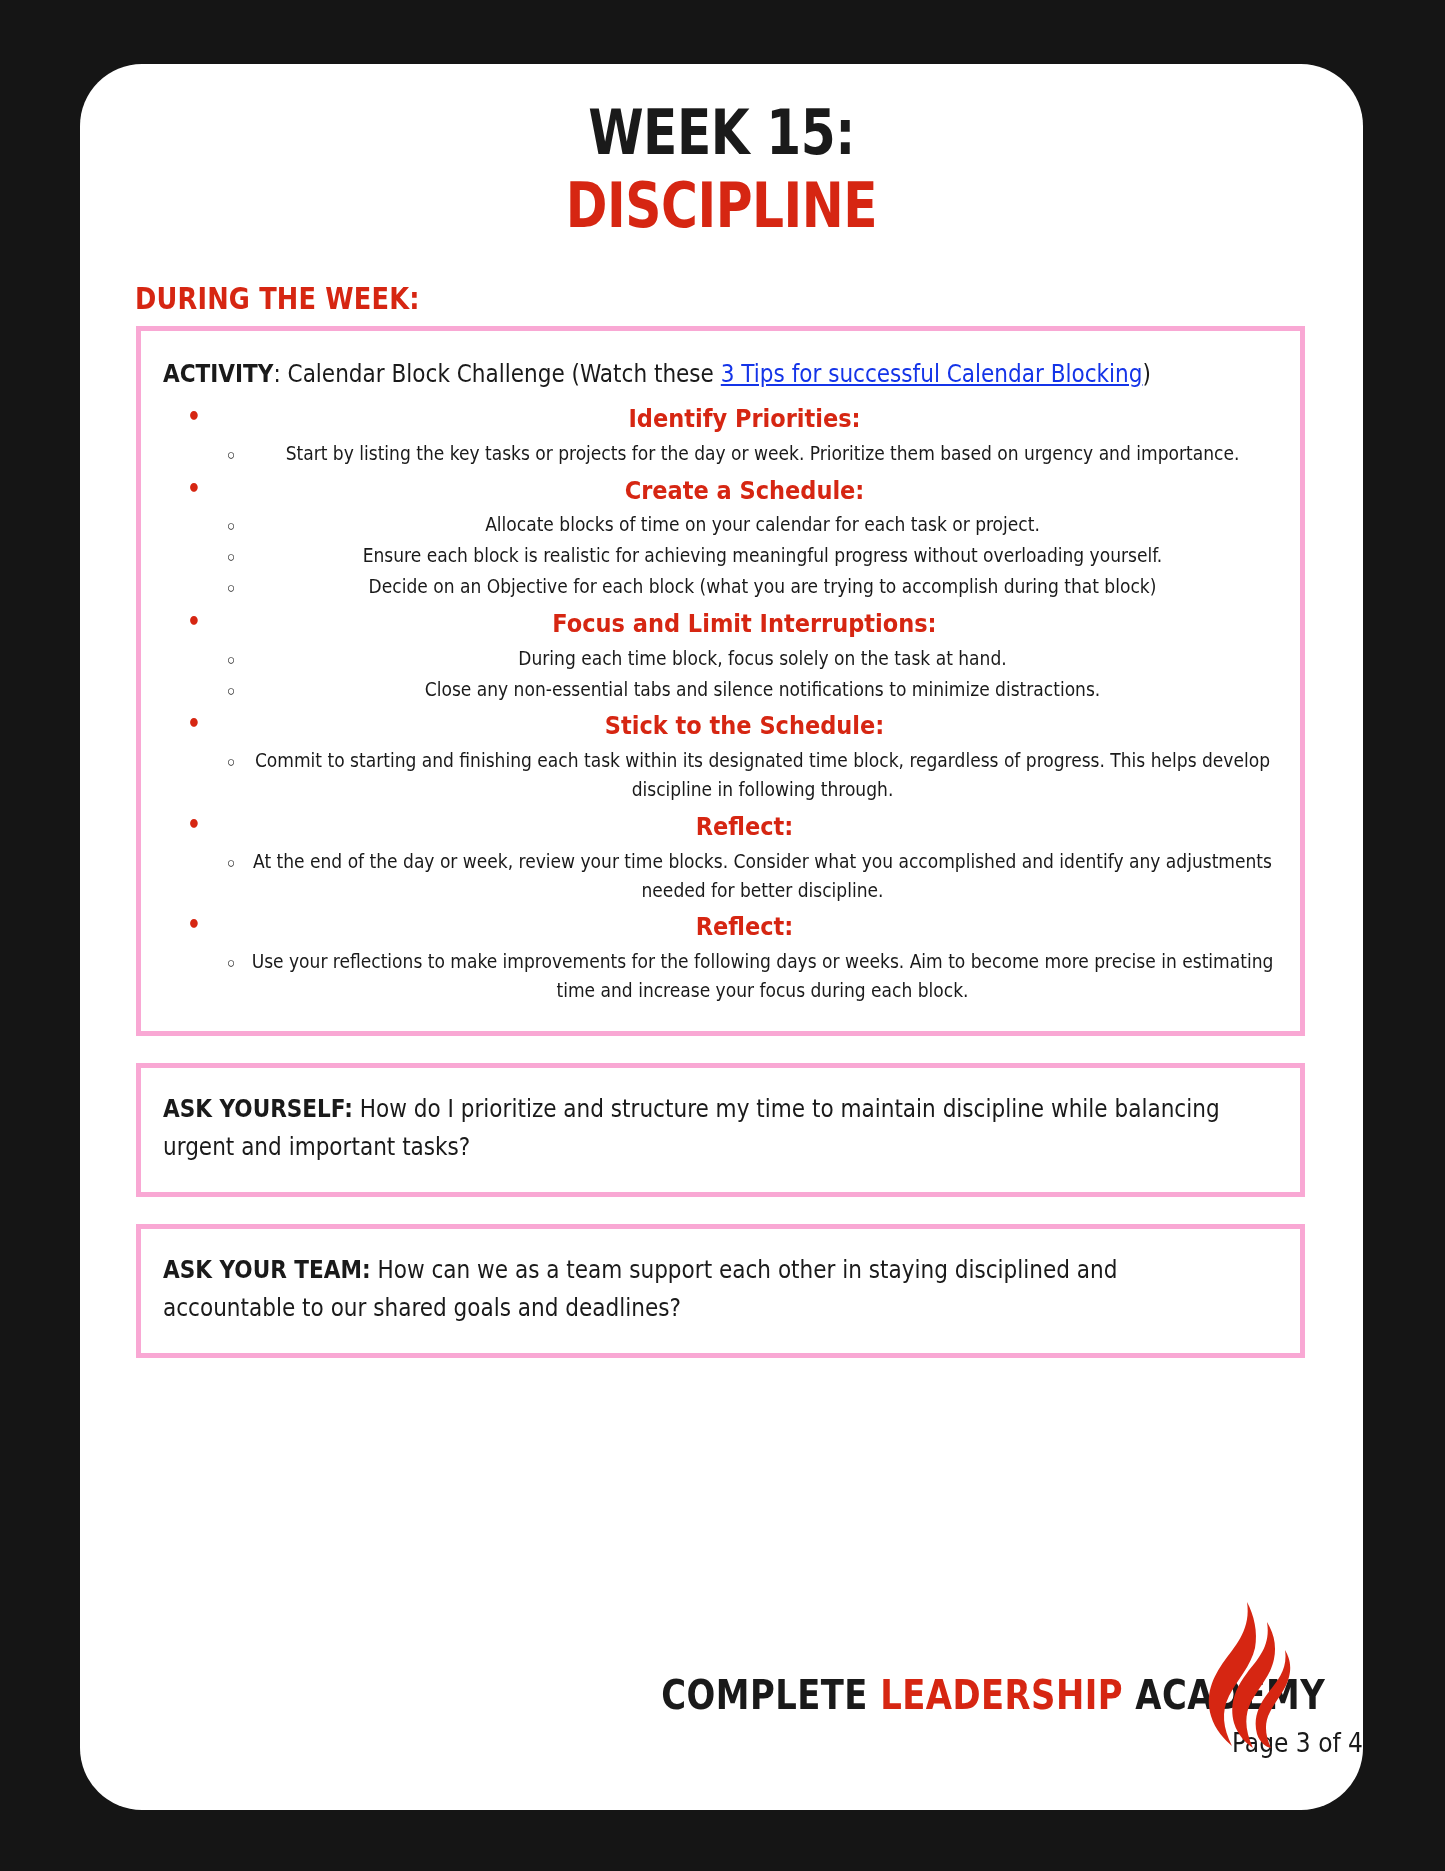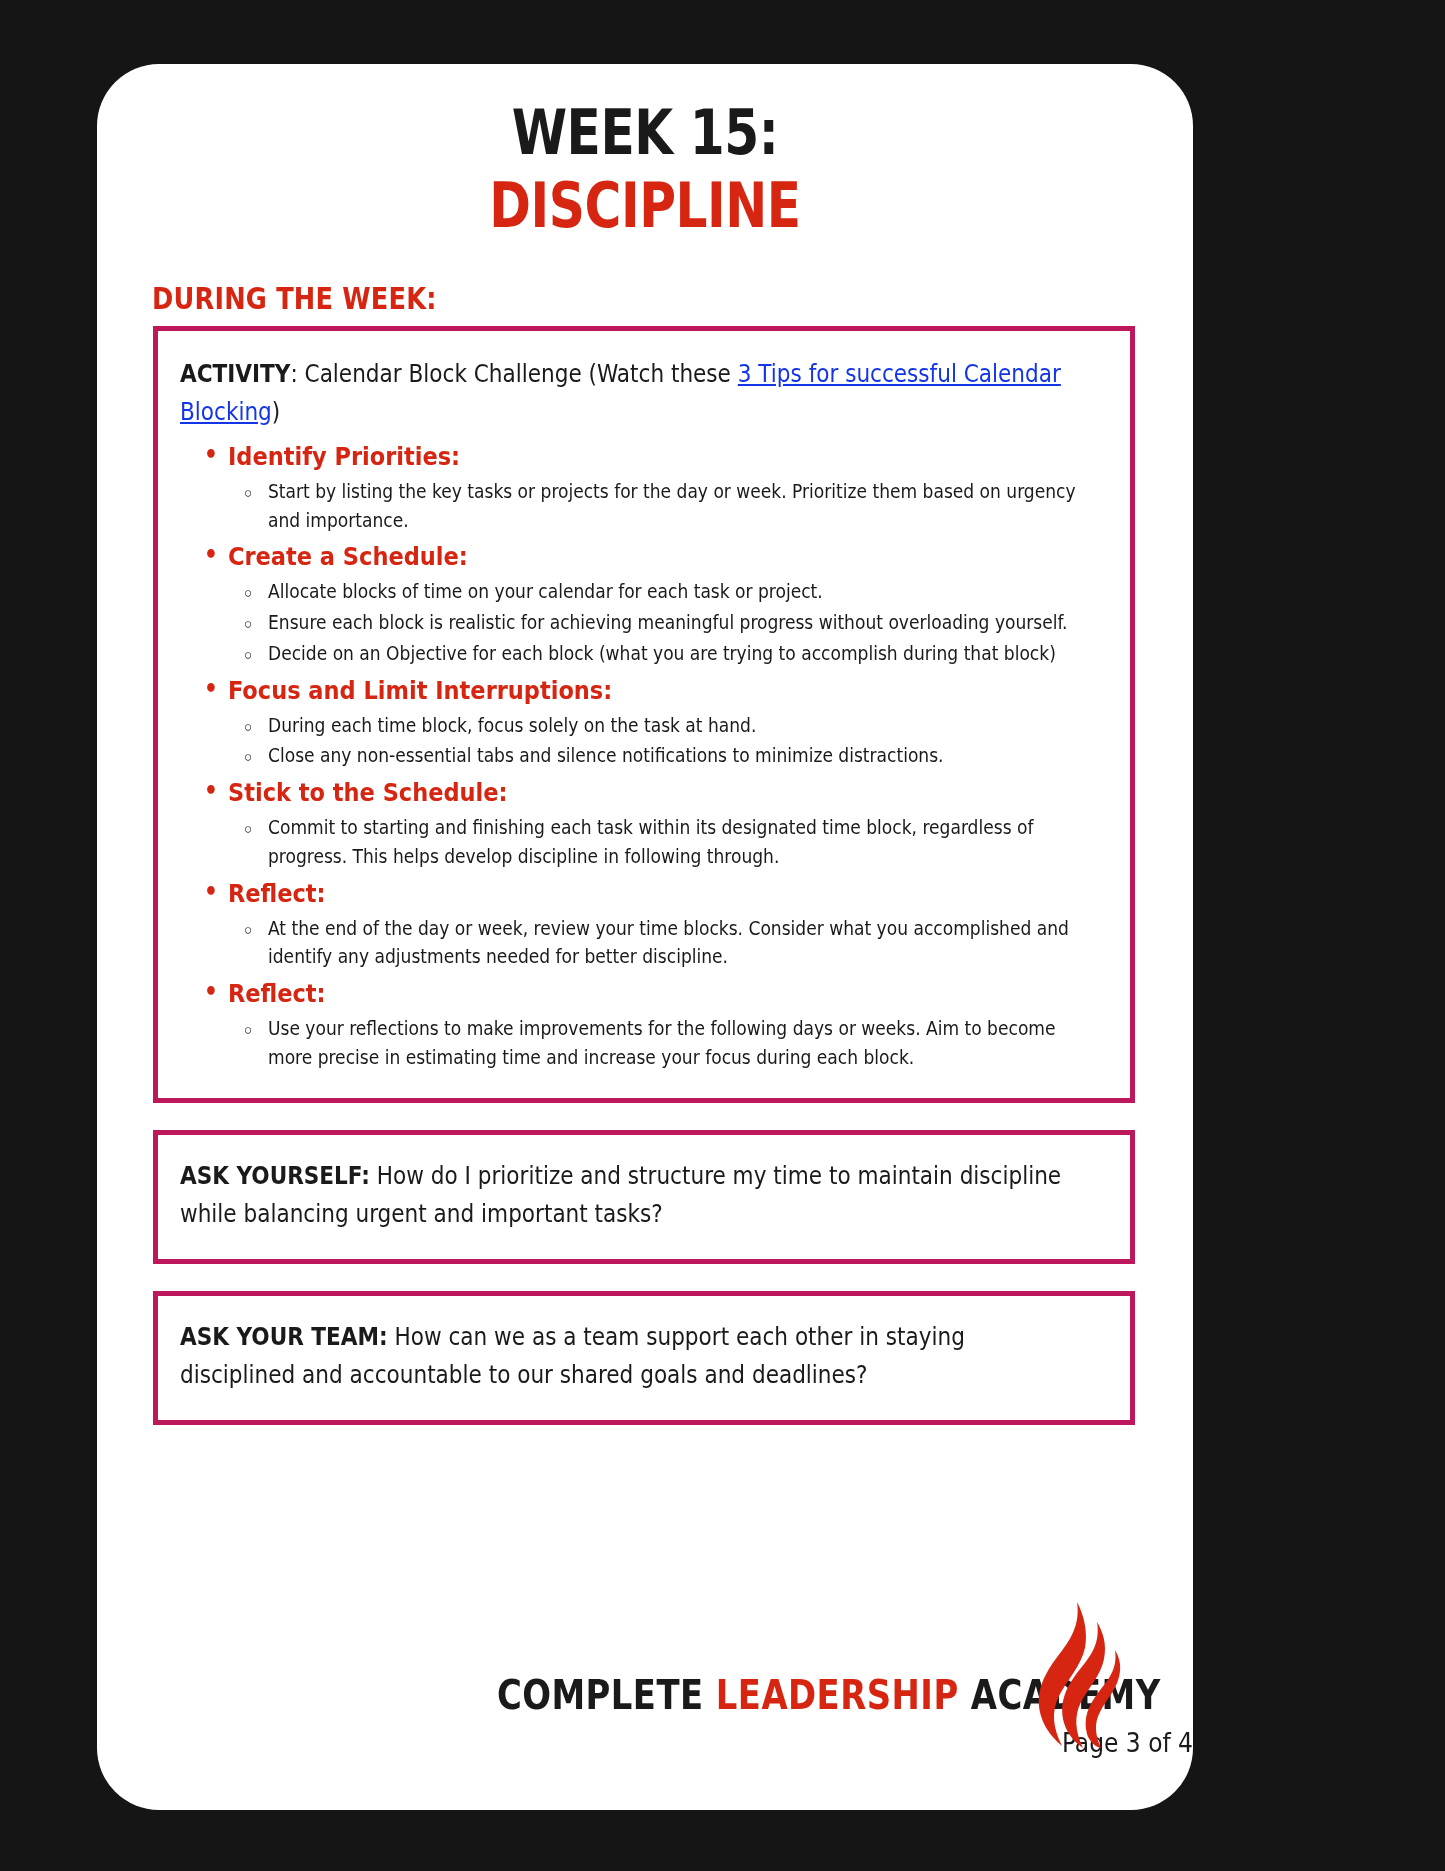--- a/index.html
+++ b/index.html
@@ -14,23 +14,23 @@
   .page {
     position: relative;
     width: 1445px;
     height: 1871px;
     background: #151515;
     overflow: hidden;
   }
 
   .card {
     position: absolute;
-    left: 97px;
+    left: 80px;
     top: 64px;
-    width: 1096px;
+    width: 1283px;
     height: 1746px;
     background: #ffffff;
     border-radius: 62px;
     overflow: hidden;
   }
 
   
   .title-block {
     margin-top: 34px;
     text-align: center;
@@ -62,21 +62,21 @@
     color: #D62612;
     margin: 40px 0 10px 55px;
     letter-spacing: 0.2px;
     transform: scaleX(0.95);
     transform-origin: left center;
   }
 
   
   .box {
     margin: 0 58px 0 56px;
-    border: 5px solid #be185d;
+    border: 5px solid #f9a8d4;
     background: #ffffff;
     padding: 24px 22px 22px 22px;
   }
   .box.ask {
     margin-top: 27px;
     padding: 22px 22px 26px 22px;
   }
 
   .body-text {
     font-family: "Liberation Sans Narrow", "DejaVu Sans Condensed", "Liberation Sans", sans-serif;
@@ -92,20 +92,21 @@
     color: #1434E8;
     text-decoration: underline;
     cursor: pointer;
   }
 
   
   ul.lvl1 {
     list-style: none;
     margin: 7px 0 0 0;
     padding: 0;
+    text-align: center;
   }
   ul.lvl1 > li { margin-bottom: 1px; }
 
   .l1-head {
     position: relative;
     padding-left: 48px;
     font-family: "Liberation Sans Narrow", "DejaVu Sans Condensed", "Liberation Sans", sans-serif;
     font-weight: bold;
     font-size: 25px;
     color: #D62612;

